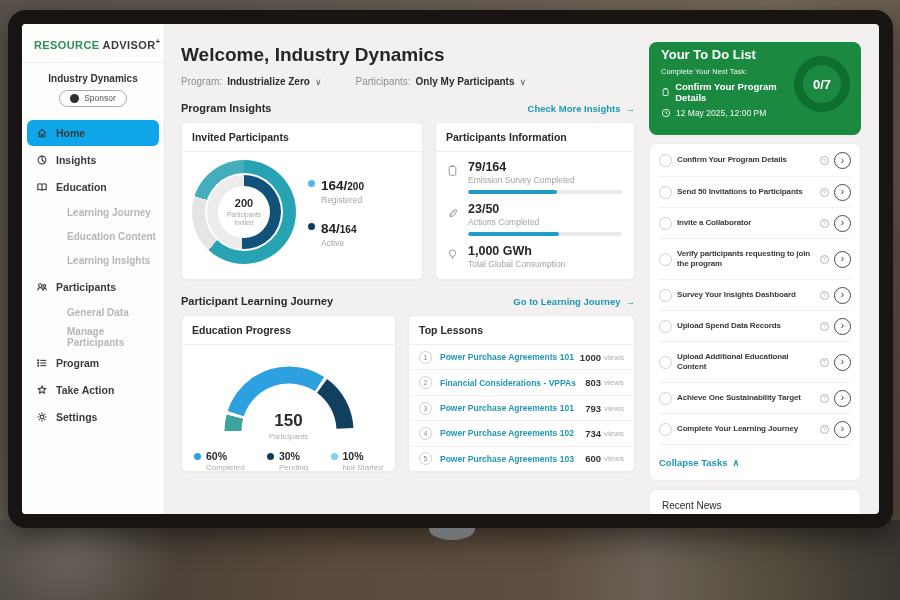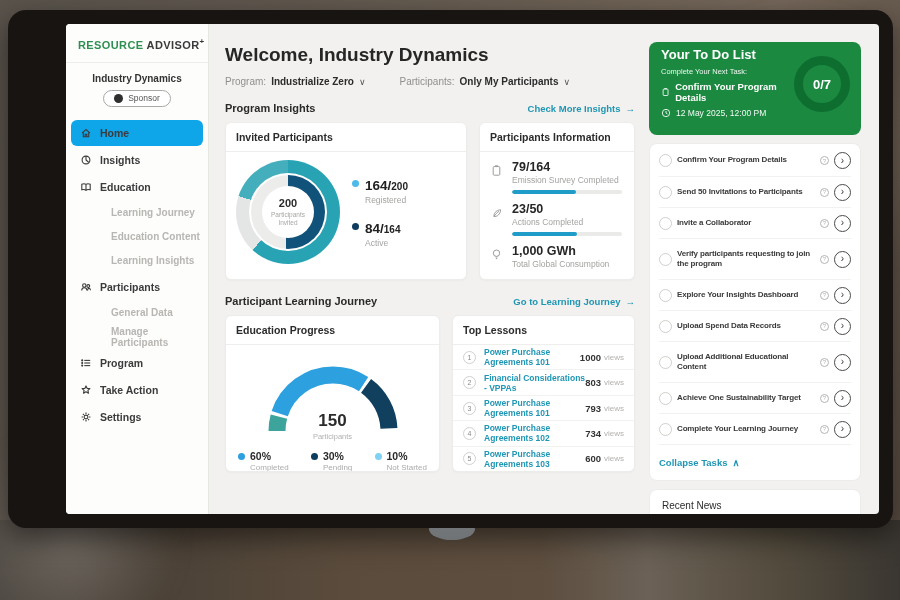--- a/index.html
+++ b/index.html
@@ -15,21 +15,21 @@
   .bg-blob1{position:absolute;left:-40px;top:430px;width:220px;height:220px;border-radius:50%;
     background:radial-gradient(circle,#6e675f 0%,transparent 70%);filter:blur(10px);}
   .bg-blob2{position:absolute;right:-30px;top:0;width:260px;height:300px;border-radius:50%;
     background:radial-gradient(circle,#7d6e5d 0%,transparent 70%);filter:blur(12px);}
   .stand{position:absolute;left:429px;top:518px;width:46px;height:22px;border-radius:50%;
     background:linear-gradient(180deg,#e9edef 0%,#b9bfc2 45%,#8e9497 100%);}
   
   .monitor{position:absolute;left:8px;top:10px;width:885px;height:518px;background:#171412;
     border-radius:18px;box-shadow:0 10px 28px rgba(0,0,0,.5);}
   .screen{position:absolute;left:14px;top:14px;right:14px;bottom:14px;background:#f2f1ef;
-    border-radius:4px;overflow:hidden;display:flex;margin-left:44px;}
+    border-radius:4px;overflow:hidden;display:flex;}
 
   
   .sidebar{width:143px;flex-shrink:0;background:#fdfdfc;border-right:1px solid #e7e7e4;display:flex;flex-direction:column;}
   .logo{padding:13px 12px 11px;border-bottom:1px solid #ededeb;font-size:11px;font-weight:bold;letter-spacing:.4px;white-space:nowrap;}
   .logo .g{color:#2f8f52;} .logo .d{color:#3a3a3a;} .logo .plus{font-size:8px;vertical-align:super;color:#3a3a3a;}
   .org{padding:10px 6px 6px;text-align:center;}
   .org-name{font-size:10px;font-weight:bold;color:#333;}
   .pill{display:inline-flex;align-items:center;gap:5px;margin-top:6px;border:1px solid #a9a9a6;border-radius:10px;
     padding:2.5px 10px;font-size:8.5px;color:#555;background:#fff;}
   .pill-dot{width:9px;height:9px;border-radius:50%;background:#2f2f2f;}
@@ -457,21 +457,21 @@
       <div class="task" style="min-height:41px">
         <span class="cb"></span>
         <span class="t-label">Verify participants requesting to join the program</span>
         <span class="info">?</span>
         <span class="go">
               <span>›</span>
             </span>
       </div>
       <div class="task">
         <span class="cb"></span>
-        <span class="t-label">Explore Your Insights Dashboard</span>
+        <span class="t-label">Survey Your Insights Dashboard</span>
         <span class="info">?</span>
         <span class="go">
               <span>›</span>
             </span>
       </div>
       <div class="task">
         <span class="cb"></span>
         <span class="t-label">Upload Spend Data Records</span>
         <span class="info">?</span>
         <span class="go">

